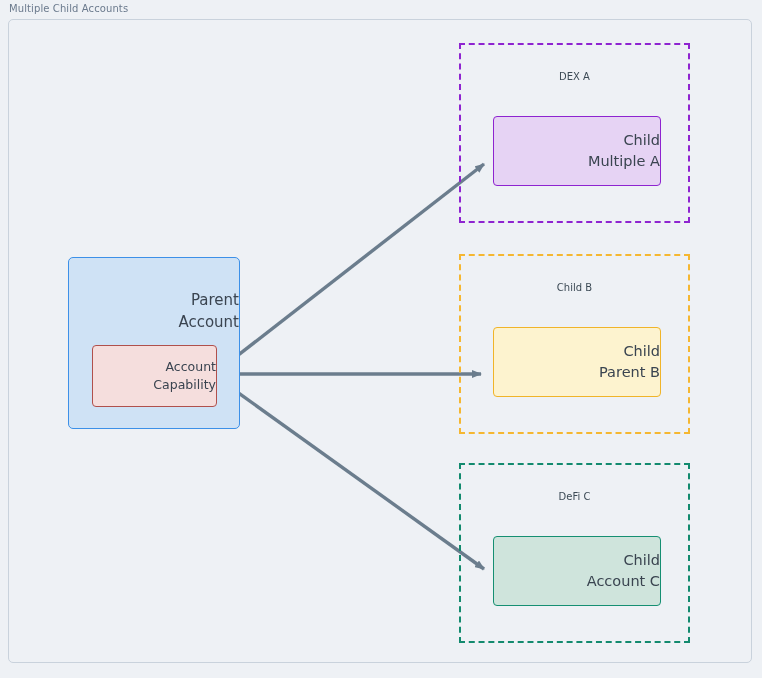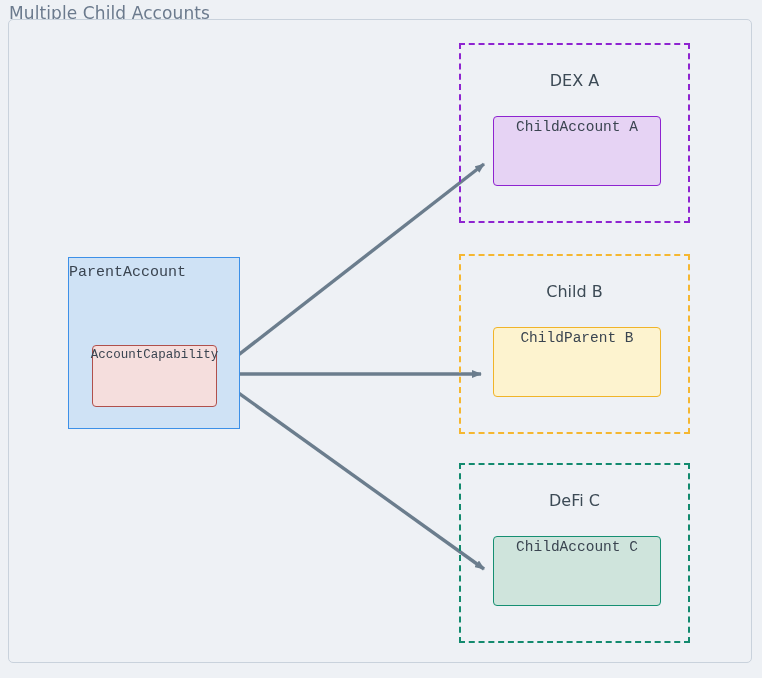--- a/index.html
+++ b/index.html
@@ -14,21 +14,21 @@
     height: 678px;
     background: #eef1f5;
     overflow: hidden;
   }
 
   
   .panel-title {
     position: absolute;
     left: 9px;
     top: 3px;
-    font-size: 17px;
+    font-size: 10px;
     color: #6b7a8d;
     letter-spacing: 0.1px;
     white-space: nowrap;
     text-align: right;
   }
 
   
   .outer-frame {
     position: absolute;
     left: 8px;
@@ -58,41 +58,41 @@
     border-style: dashed;
     border-width: 2px;
     background: transparent;
   }
   .cluster-label {
     position: absolute;
     top: 26px;
     left: 0;
     right: 0;
     text-align: center;
-    font-size: 16px;
+    font-size: 10px;
     color: #3c4a55;
     white-space: nowrap;
   }
   .cluster-dex   { left: 459px; top: 43px;  width: 231px; height: 180px; border-color: #8e24d0; }
   .cluster-defi  { left: 459px; top: 254px; width: 231px; height: 180px; border-color: #f5b731; }
   .cluster-game  { left: 459px; top: 463px; width: 231px; height: 180px; border-color: #128a6e; }
 
   
   .node {
     position: absolute;
     box-sizing: border-box;
     border-width: 1.6px;
     border-style: solid;
     border-radius: 4px;
     display: flex;
-    align-items: flex-start;
+    flex-direction: column;
+    align-items: flex-end;
     justify-content: center;
     text-align: center;
     line-height: 1.45;
-    font-family: Liberation Mono, monospace;
   }
   .node .line { display: block; }
 
   
   .node-child {
     width: 168px;
     height: 70px;
     font-size: 14.5px;
     color: #3a4450;
   }
@@ -101,23 +101,23 @@
   .child-c { left: 493px; top: 536px; background: #cfe4dc; border-color: #158f72; }
 
   
   .node-parent {
     left: 68px;
     top: 257px;
     width: 172px;
     height: 172px;
     background: #cfe2f5;
     border-color: #3c90e8;
-    border-radius: 0;
+    border-radius: 5px;
     justify-content: flex-start;
-    padding-top: 4px;
+    padding-top: 32px;
     font-size: 15px;
     color: #3a4450;
   }
 
   
   .node-capability {
     left: 92px;
     top: 345px;
     width: 125px;
     height: 62px;
@@ -151,21 +151,21 @@
     <g>
       <line x1="219" y1="379" x2="484" y2="569" stroke="#6b7d8d" stroke-width="3.4" marker-end="url(#arrowhead)"></line>
     </g>
   </svg>
 
   <div class="cluster cluster-dex">
     <div class="cluster-label">DEX A</div>
   </div>
   <div class="node node-child child-a">
     <span class="line">Child</span>
-    <span class="line">Account A</span>
+    <span class="line">Multiple A</span>
   </div>
 
   <div class="cluster cluster-defi">
     <div class="cluster-label">Child B</div>
   </div>
   <div class="node node-child child-b">
     <span class="line">Child</span>
     <span class="line">Parent B</span>
   </div>
 

